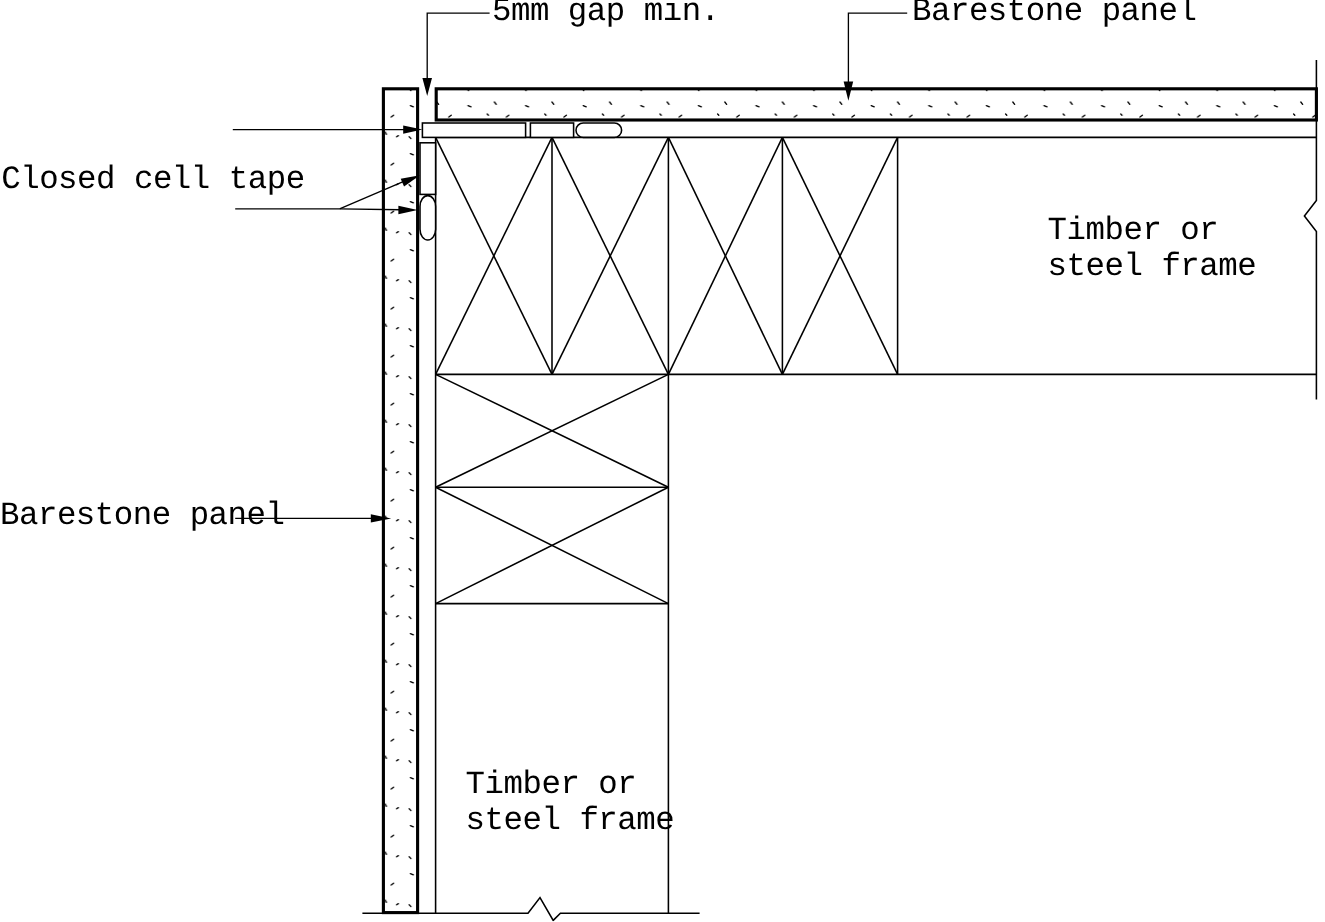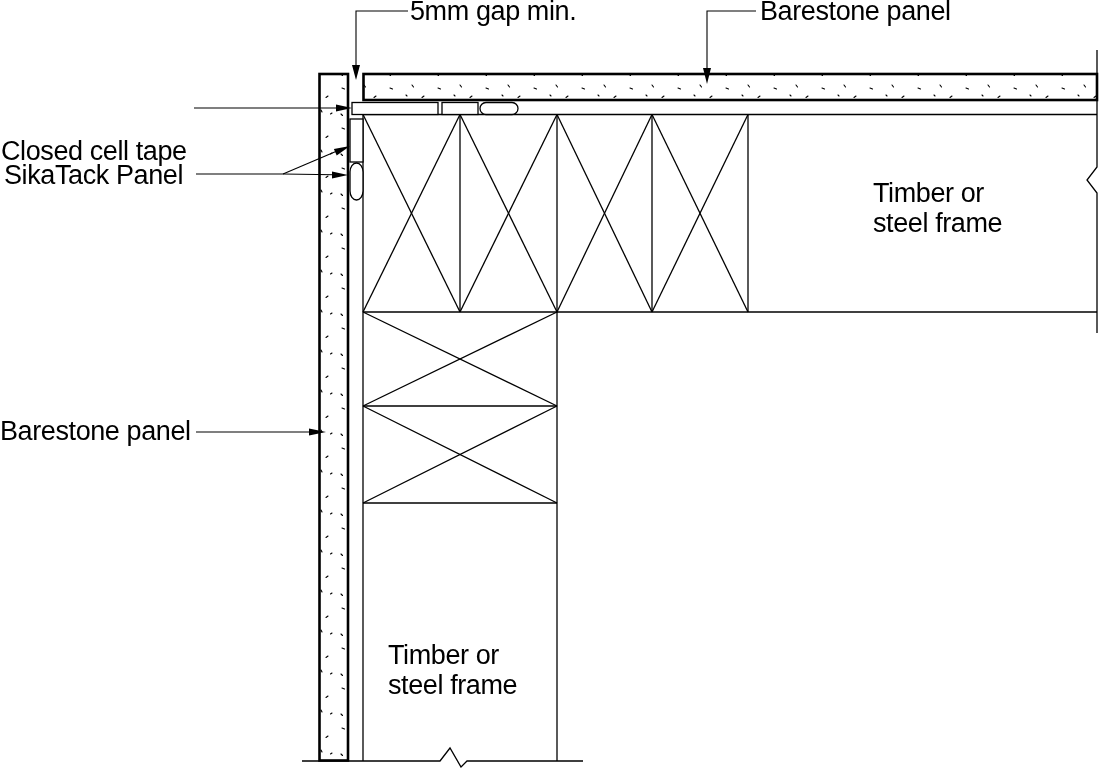--- a/index.html
+++ b/index.html
@@ -1,18 +1,18 @@
 <!DOCTYPE html>
 <html><head>
 <meta charset="utf-8">
 <style>
   html,body{margin:0;padding:0;background:#fff;}
   .canvas{
     position:relative;width:1104px;height:768px;background:#fff;
-    font-family:Liberation Sans, sans-serif;
+    font-family:Liberation Mono, monospace;
     color:#000;overflow:hidden;
   }
   .canvas svg{position:absolute;left:0;top:0;}
   .label{
     position:absolute;font-size:27px;line-height:30px;letter-spacing:-0.4px;
     white-space:nowrap;color:#000;
   }
   .label span{display:block;}
 </style>
 </head>
@@ -116,21 +116,20 @@
     </g>
   </svg>
 
   <div class="label" style="left:410px;top:-4px;">5mm gap min.</div>
 
   <div class="label" style="left:760px;top:-4px;">Barestone panel</div>
 
   <div class="label" style="left:1px;top:92px;margin-top:44px;">Closed cell tape</div>
 
   <div class="label" style="left:4px;top:160px;">
-    <span>SikaTack Panel</span>
   </div>
 
   <div class="label" style="left:0px;top:416px;">Barestone panel</div>
 
   <div class="label" style="left:873px;top:178px;">
     <span>Timber or</span>
     <span>steel frame</span>
   </div>
 
   <div class="label" style="left:388px;top:640px;">

